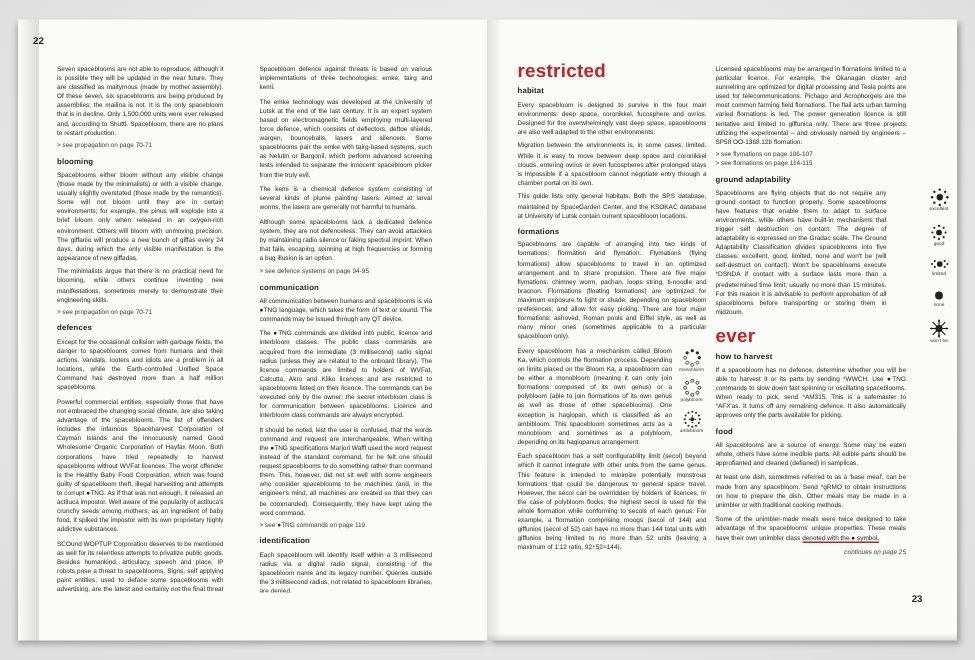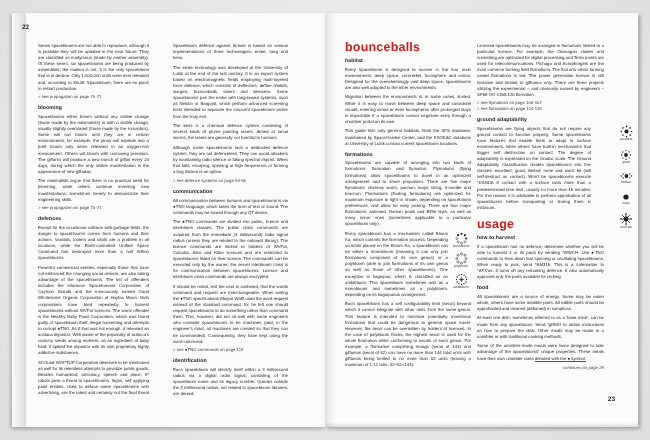--- a/index.html
+++ b/index.html
@@ -71,21 +71,21 @@
       <p class="ref">&gt; see ●TNG commands on page 119</p>
 
       <div class="sec-h">identification</div>
       <p>Each spacebloom will identify itself within a 3 millisecond radius via a digital radio signal, consisting of the spacebloom name and its legacy number. Queries outside the 3 millisecond radius, not related to spacebloom libraries, are denied.</p>
     </div>
   </div>
 
   <div class="page right">
 
     <div class="col" style="left:20px;top:28px;width:126px;height:356px;">
-      <div class="big-red" style="color:#c4201f;">bounceballs</div>
+      <div class="big-red" style="color:#c4201f;">restricted</div>
 
       <div class="sec-h" style="margin-top:1px;">habitat</div>
       <p>Every spacebloom is designed to survive in the four main environments: deep space, coronikkel, fucosphere and ovrios. Designed for the overwhelmingly vast deep space, spaceblooms are also well adapted to the other environments.</p>
       <p>Migration between the environments is, in some cases, limited. While it is easy to move between deep space and coronikkel clouds, entering ovrios or even fucospheres after prolonged stays is impossible if a spacebloom cannot negotiate entry through a chamber portal on its own.</p>
       <p>This guide lists only general habitats. Both the SPS database, maintained by SpaceGarden Center, and the KSOKAC database at University of Lutsk contain current spacebloom locations.</p>
 
       <div class="sec-h">formations</div>
       <p>Spaceblooms are capable of arranging into two kinds of formations: flormation and flymation. Flymations (flying formations) allow spaceblooms to travel in an optimized arrangement and to share propulsion. There are five major flymations: chimney worm, pachan, loops string, ti-noodle and bracnon. Flormations (floating formations) are optimized for maximum exposure to light or shade, depending on spacebloom preferences, and allow for easy picking. There are four major flormations: ashoved, Roman pools and Eiffel style, as well as many minor ones (sometimes applicable to a particular spacebloom only).</p>
 
       <div class="bloom-icons">
@@ -149,21 +149,21 @@
     </div>
 
     <div class="col" style="left:152px;top:30px;width:127px;height:362px;">
       <p>Licensed spaceblooms may be arranged in flornations limited to a particular licence. For example, the Okanagan cluster and sunnelring are optimized for digital processing and Tesla points are used for telecommunications. Pichago and Acrophorgels are the most common farming field flornations. The flail arts urban farming varied flornations is led. The power generation licence is still tentative and limited to giffunica only. There are three projects utilizing the experimental – and obviously named by engineers – SP58 OO-1368.12b flornation.</p>
       <p class="ref" style="margin-bottom:0.5px;">&gt; see flymations on page 106-107</p>
       <p class="ref">&gt; see flornations on page 114-115</p>
 
       <div class="sec-h">ground adaptability</div>
       <p style="width:114px;">Spaceblooms are flying objects that do not require any ground contact to function properly. Some spaceblooms have features that enable them to adapt to surface environments, while others have built-in mechanisms that trigger self destruction on contact. The degree of adaptability is expressed on the Gradac scale. The Ground Adaptability Classification divides spaceblooms into five classes: excellent, good, limited, none and won't be (will self-destruct on contact). Won't be spaceblooms execute *DSNDA if contact with a surface lasts more than a predetermined time limit, usually no more than 15 minutes. For this reason it is advisable to perform approbation of all spaceblooms before transporting or storing them in midzoum.</p>
 
-      <div class="big-red mid" style="color:#c4201f;">usage</div>
+      <div class="big-red mid" style="color:#c4201f;">ever</div>
 
       <div class="sec-h" style="margin-top:1px;">how to harvest</div>
       <p>If a spacebloom has no defence, determine whether you will be able to harvest it or its parts by sending *WWCH. Use ●TNG commands to slow down fast spinning or oscillating spaceblooms. When ready to pick, send *AM315. This is a safemaster to *AFX'as. It turns off any remaining defence. It also automatically approves only the parts available for picking.</p>
 
       <div class="sec-h">food</div>
       <p>All spaceblooms are a source of energy. Some may be eaten whole, others have some inedible parts. All edible parts should be approfianted and cleaned (defianed) in samplicas.</p>
       <p>At least one dish, sometimes referred to as a 'base meal', can be made from any spacebloom. Send *gRMO to obtain instructions on how to prepare the dish. Other meals may be made in a unimbler or with traditional cooking methods.</p>
       <p><span>Some of the unimbler-made meals were twice designed to take advantage of the spaceblooms' unique properties. These meals have their own unimbler class </span><span class="red-underline">denoted with the ● symbol.</span></p>
       <p class="continues">continues on page 25</p>
     </div>

